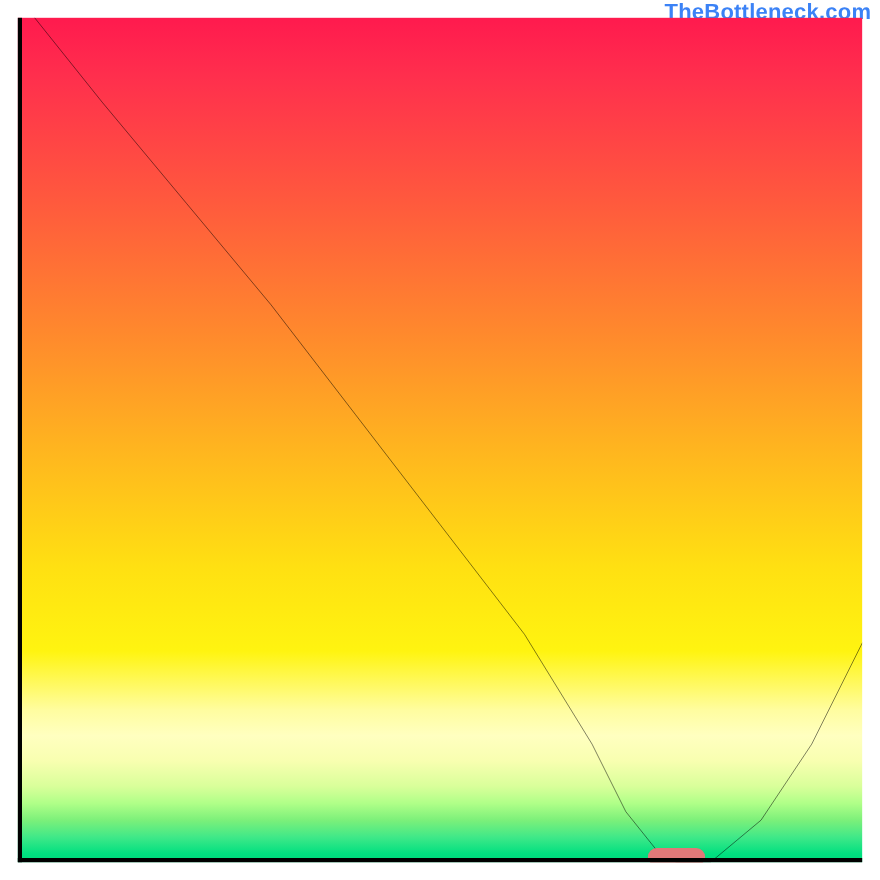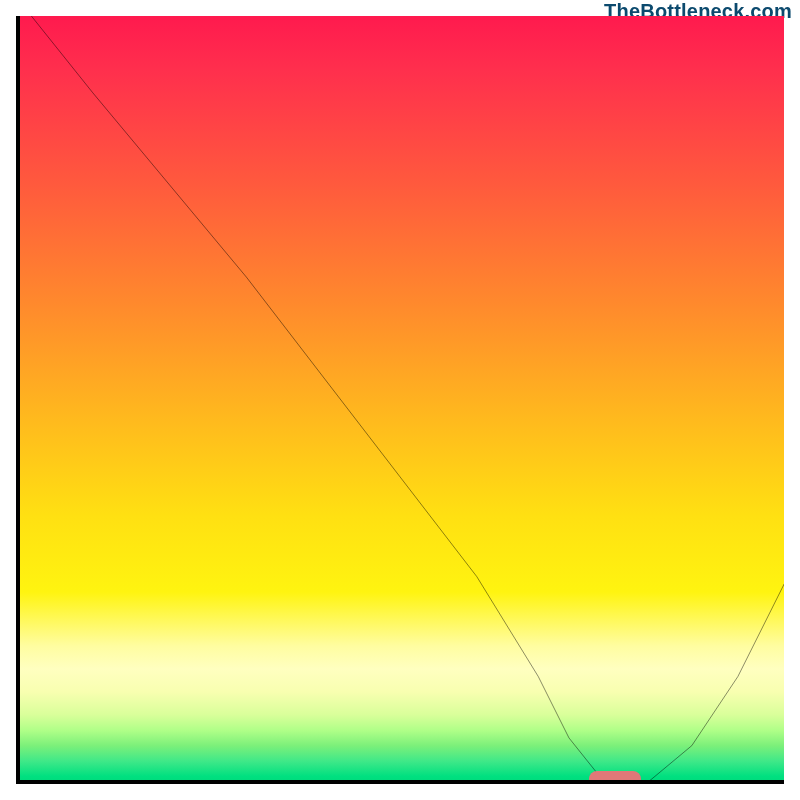--- a/index.html
+++ b/index.html
@@ -68,21 +68,21 @@
     height: 16px;
     border-radius: 8px;
     transform: translate(-50%, -50%);
   }
   .watermark {
     position: absolute;
     top: 0;
     right: 8px;
     font-size: 20px;
     font-weight: 600;
-    color: #0c4a6e;
+    color: #3b82f6;
     letter-spacing: 0.2px;
   }
 </style>
 </head>
 <body>
 
 <div class="chart-container">
 
   <div class="watermark">TheBottleneck.com</div>
 

